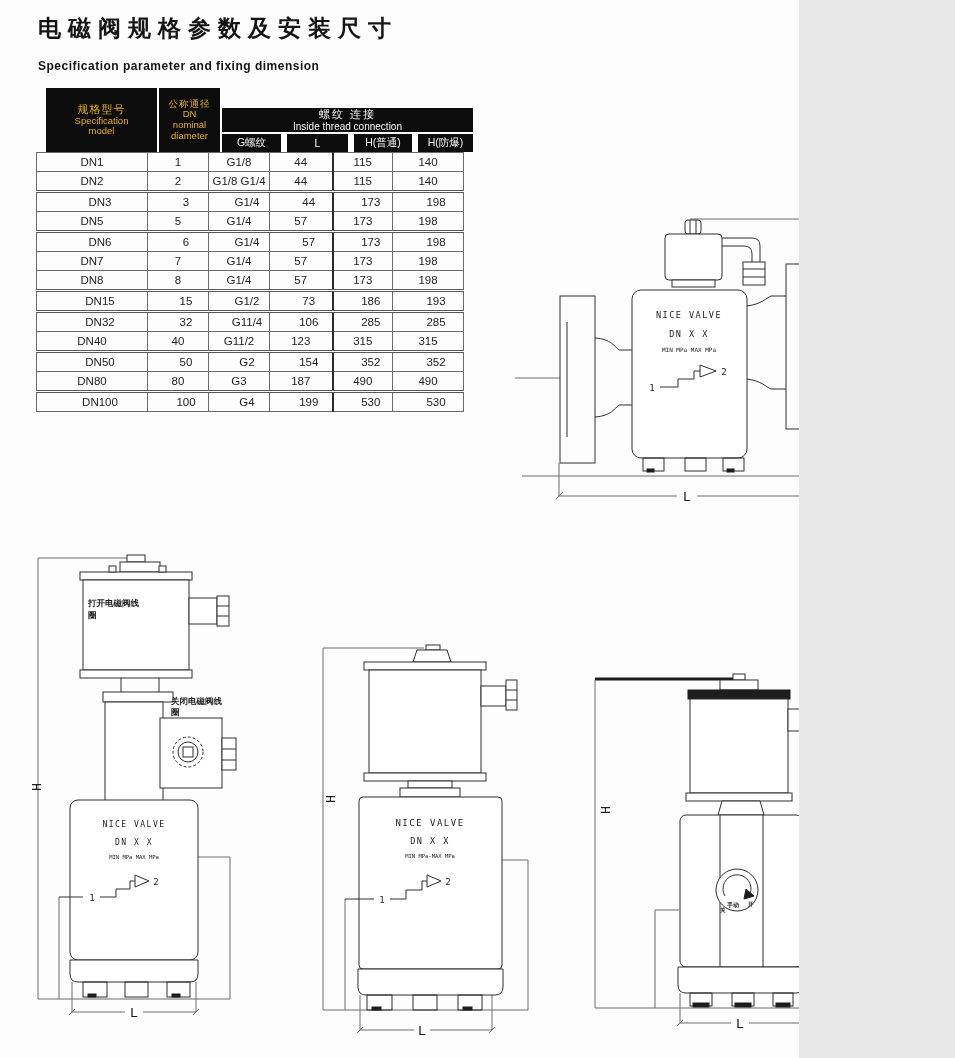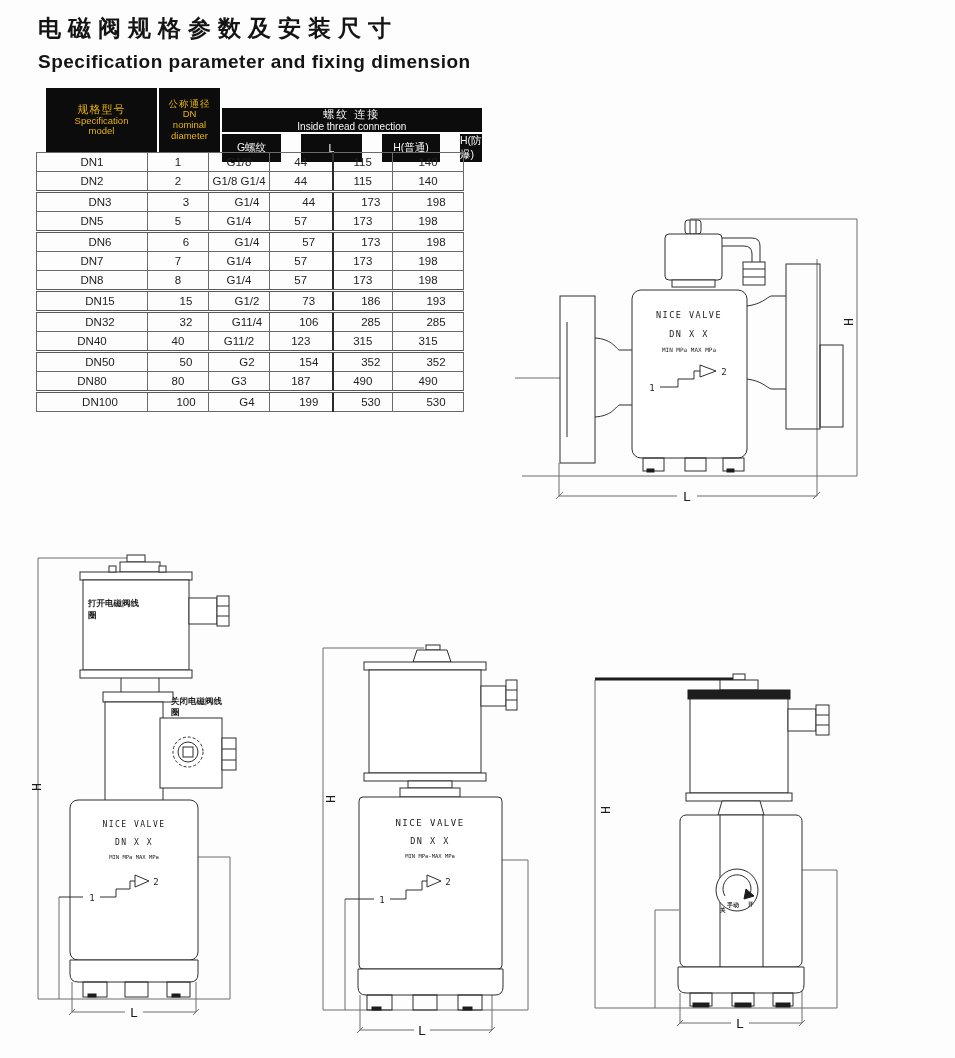--- a/index.html
+++ b/index.html
@@ -1,34 +1,34 @@
 <!DOCTYPE html>
 <html><head>
 <meta charset="utf-8">
 <style>
   html,body{margin:0;padding:0;background:#e8e8e8;}
-  .page{position:relative;width:955px;height:1058px;background:#fdfdfd;
+  .page{position:relative;width:799px;height:1058px;background:#fdfdfd;
         font-family:"Liberation Sans",sans-serif;color:#141414;overflow:hidden;}
 
   
   .title-block{position:absolute;left:38px;top:16px;}
   .title-cn{font-size:23px;font-weight:bold;letter-spacing:7px;line-height:1.1;}
-  .title-en{font-size:19px;font-weight:bold;letter-spacing:.5px;margin-top:10px;}
+  .title-en{font-size:12px;font-weight:bold;letter-spacing:.5px;margin-top:18px;}
 
   
   .spec-header{position:absolute;left:46px;top:88px;width:427px;height:52px;
                display:grid;grid-template-columns:111px 61px 1fr;gap:2px;background:#fdfdfd;}
   .hcell{background:#0c0c0c;color:#eab308;display:flex;flex-direction:column;
          align-items:center;justify-content:center;text-align:center;line-height:1.12;}
   .hcell .cn{font-size:11px;letter-spacing:1px;}
   .hcell .en{font-size:9.5px;}
   .hgroup{display:flex;flex-direction:column;gap:2px;background:#fdfdfd;}
   .hgroup-top{background:#0c0c0c;color:#f5f5f5;flex:1;display:flex;flex-direction:column;
               align-items:center;justify-content:center;line-height:1.15;margin-top:20px;}
-  .hgroup-sub{display:grid;grid-template-columns:59px 61px 58px 1fr;gap:20px;height:18px;background:#fdfdfd;}
+  .hgroup-sub{display:grid;grid-template-columns:59px 61px 58px 1fr;gap:6px;height:18px;background:#fdfdfd;}
   .hsub{background:#0c0c0c;color:#f5f5f5;font-size:10.5px;display:flex;align-items:center;justify-content:center;}
 
   
   .spec-table{position:absolute;left:36px;top:152px;width:427px;border-collapse:collapse;
               table-layout:fixed;font-size:11.5px;}
   .spec-table col:nth-child(1){width:111px}.spec-table col:nth-child(2){width:61px}
   .spec-table col:nth-child(3){width:61px}.spec-table col:nth-child(4){width:63px}
   .spec-table col:nth-child(5){width:60px}.spec-table col:nth-child(6){width:71px}
   .spec-table td{border:1px solid #6a6a6a;text-align:center;height:18px;padding:0;color:#222;}
   .spec-table td:nth-child(4){border-right:2px solid #2a2a2a;margin-top:8px;}

